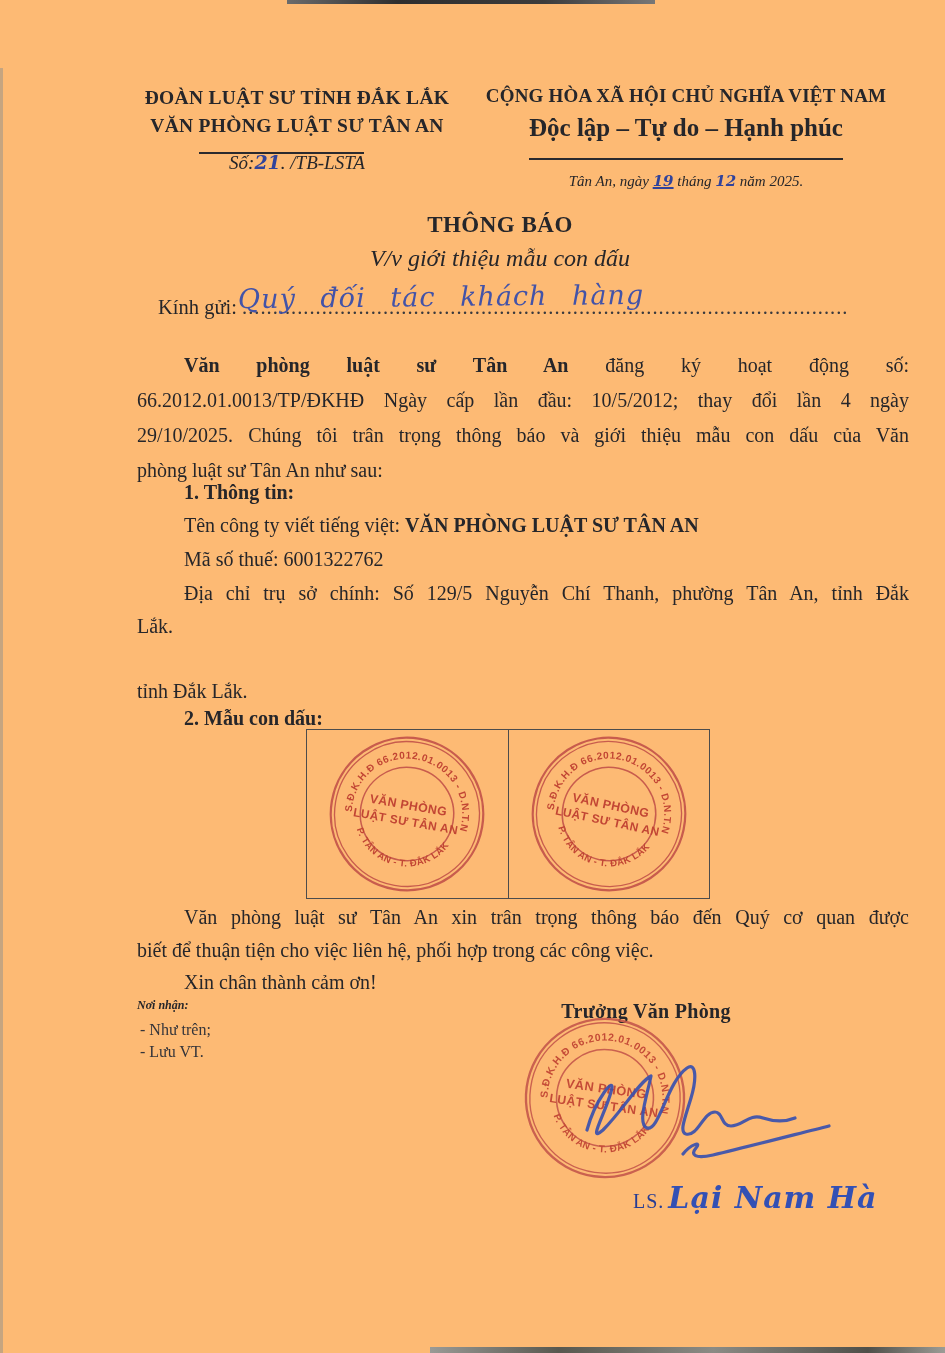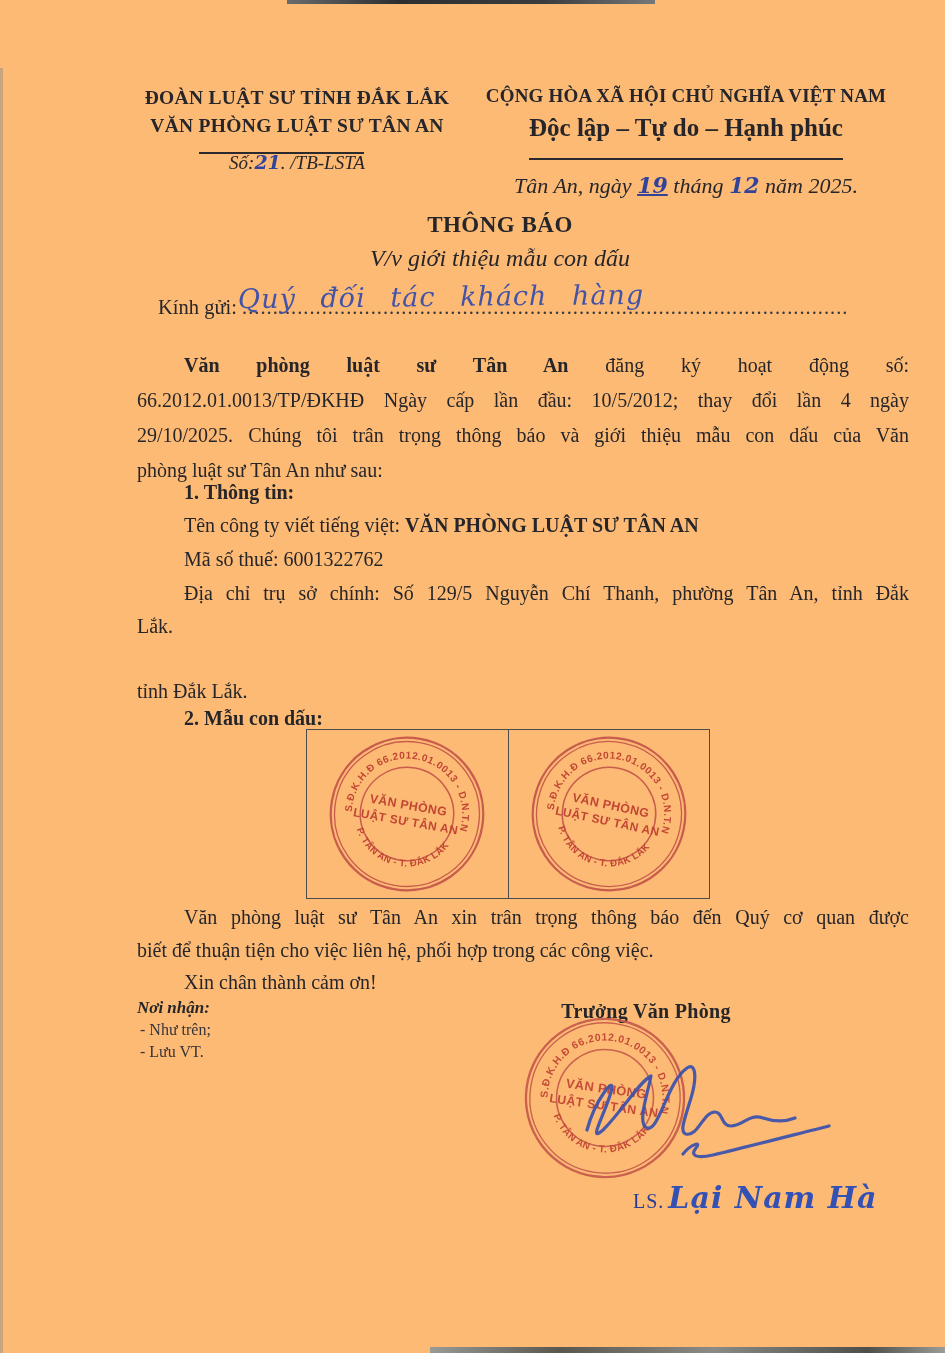--- a/index.html
+++ b/index.html
@@ -17,21 +17,21 @@
   .artifact-left{left:0;top:68px;width:3px;height:1285px;background:#8f8f8b;opacity:.5;}
 
   
   .hl{left:126px;top:84px;width:342px;text-align:center;}
   .hl-line{font-size:19.5px;font-weight:bold;letter-spacing:.3px;line-height:28px;}
   .u-mid{border-bottom:2px solid #2a2a2e;padding-bottom:16px;}
   .hl-so{font-size:19px;font-style:italic;margin-top:11px;}
   .hr{left:462px;top:82px;width:448px;text-align:center;}
   .hr-1{font-size:19px;font-weight:bold;letter-spacing:.2px;line-height:28px;}
   .hr-2{display:inline-block;font-size:25px;font-weight:bold;border-bottom:2px solid #2a2a2e;padding-bottom:16px;margin-top:4px;}
-  .hr-date{font-size:22px;font-style:italic;margin-top:12px;text-align:center;}
+  .hr-date{font-size:15px;font-style:italic;margin-top:12px;text-align:center;}
   .ink{color:#31439b;font-family:"DejaVu Serif", serif;font-style:italic;font-weight:600;}
   .ink-u{text-decoration:underline;text-decoration-thickness:1.5px;}
 
   
   .title{left:280px;top:212px;width:440px;text-align:center;}
   .title-main{font-size:23px;font-weight:bold;letter-spacing:.5px;}
   .title-sub{font-size:24px;font-style:italic;margin-top:7px;}
 
   
   .kinh-gui{left:158px;top:296px;width:700px;font-size:20.5px;display:flex;}
@@ -48,21 +48,21 @@
   .seal-cell{flex:1;border-right:1.5px solid #4c4c4c;display:flex;align-items:center;justify-content:center;}
   .seal-cell:last-child{border-right:none;}
   .stamp{width:162px;height:162px;opacity:.92;}
   .stamp .ring{fill:none;stroke:#c4554a;}
   .stamp .arc-text{fill:#bd3c2f;font-family:"Liberation Sans", sans-serif;font-weight:bold;font-size:10.5px;letter-spacing:.6px;}
   .stamp .arc-bottom{font-size:10px;letter-spacing:.4px;}
   .stamp .center-text{fill:#bd3c2f;font-family:"Liberation Sans", sans-serif;font-weight:bold;font-size:13px;text-anchor:middle;letter-spacing:.4px;}
   .stamp .center-text2{font-size:12.5px;}
 
   
-  .noi-nhan-h{left:137px;top:998px;font-size:17px;font-weight:bold;font-style:italic;}
+  .noi-nhan-h{left:137px;top:998px;font-size:12px;font-weight:bold;font-style:italic;}
   .noi-nhan-i{left:140px;width:200px;font-size:16px;color:#34343a;}
   .sign-title{left:540px;top:1000px;width:212px;text-align:center;font-size:20px;font-weight:bold;letter-spacing:.3px;}
   .sign-stamp{left:521px;top:1014px;width:168px;height:168px;opacity:.88;transform:rotate(8deg);}
   .sign-svg{left:535px;top:1038px;width:300px;height:130px;}
   .sig-stroke{fill:none;stroke:#3a50ae;stroke-width:3.2;stroke-linecap:round;stroke-linejoin:round;opacity:.92;}
   .signer{left:633px;top:1180px;width:260px;}
   .signer-prefix{font-size:20px;color:#263c94;letter-spacing:1px;}
   .signer-name{font-family:"DejaVu Serif", serif;font-style:italic;font-weight:600;font-size:30px;color:#3350b4;letter-spacing:1px;}
 </style>
 </head>

